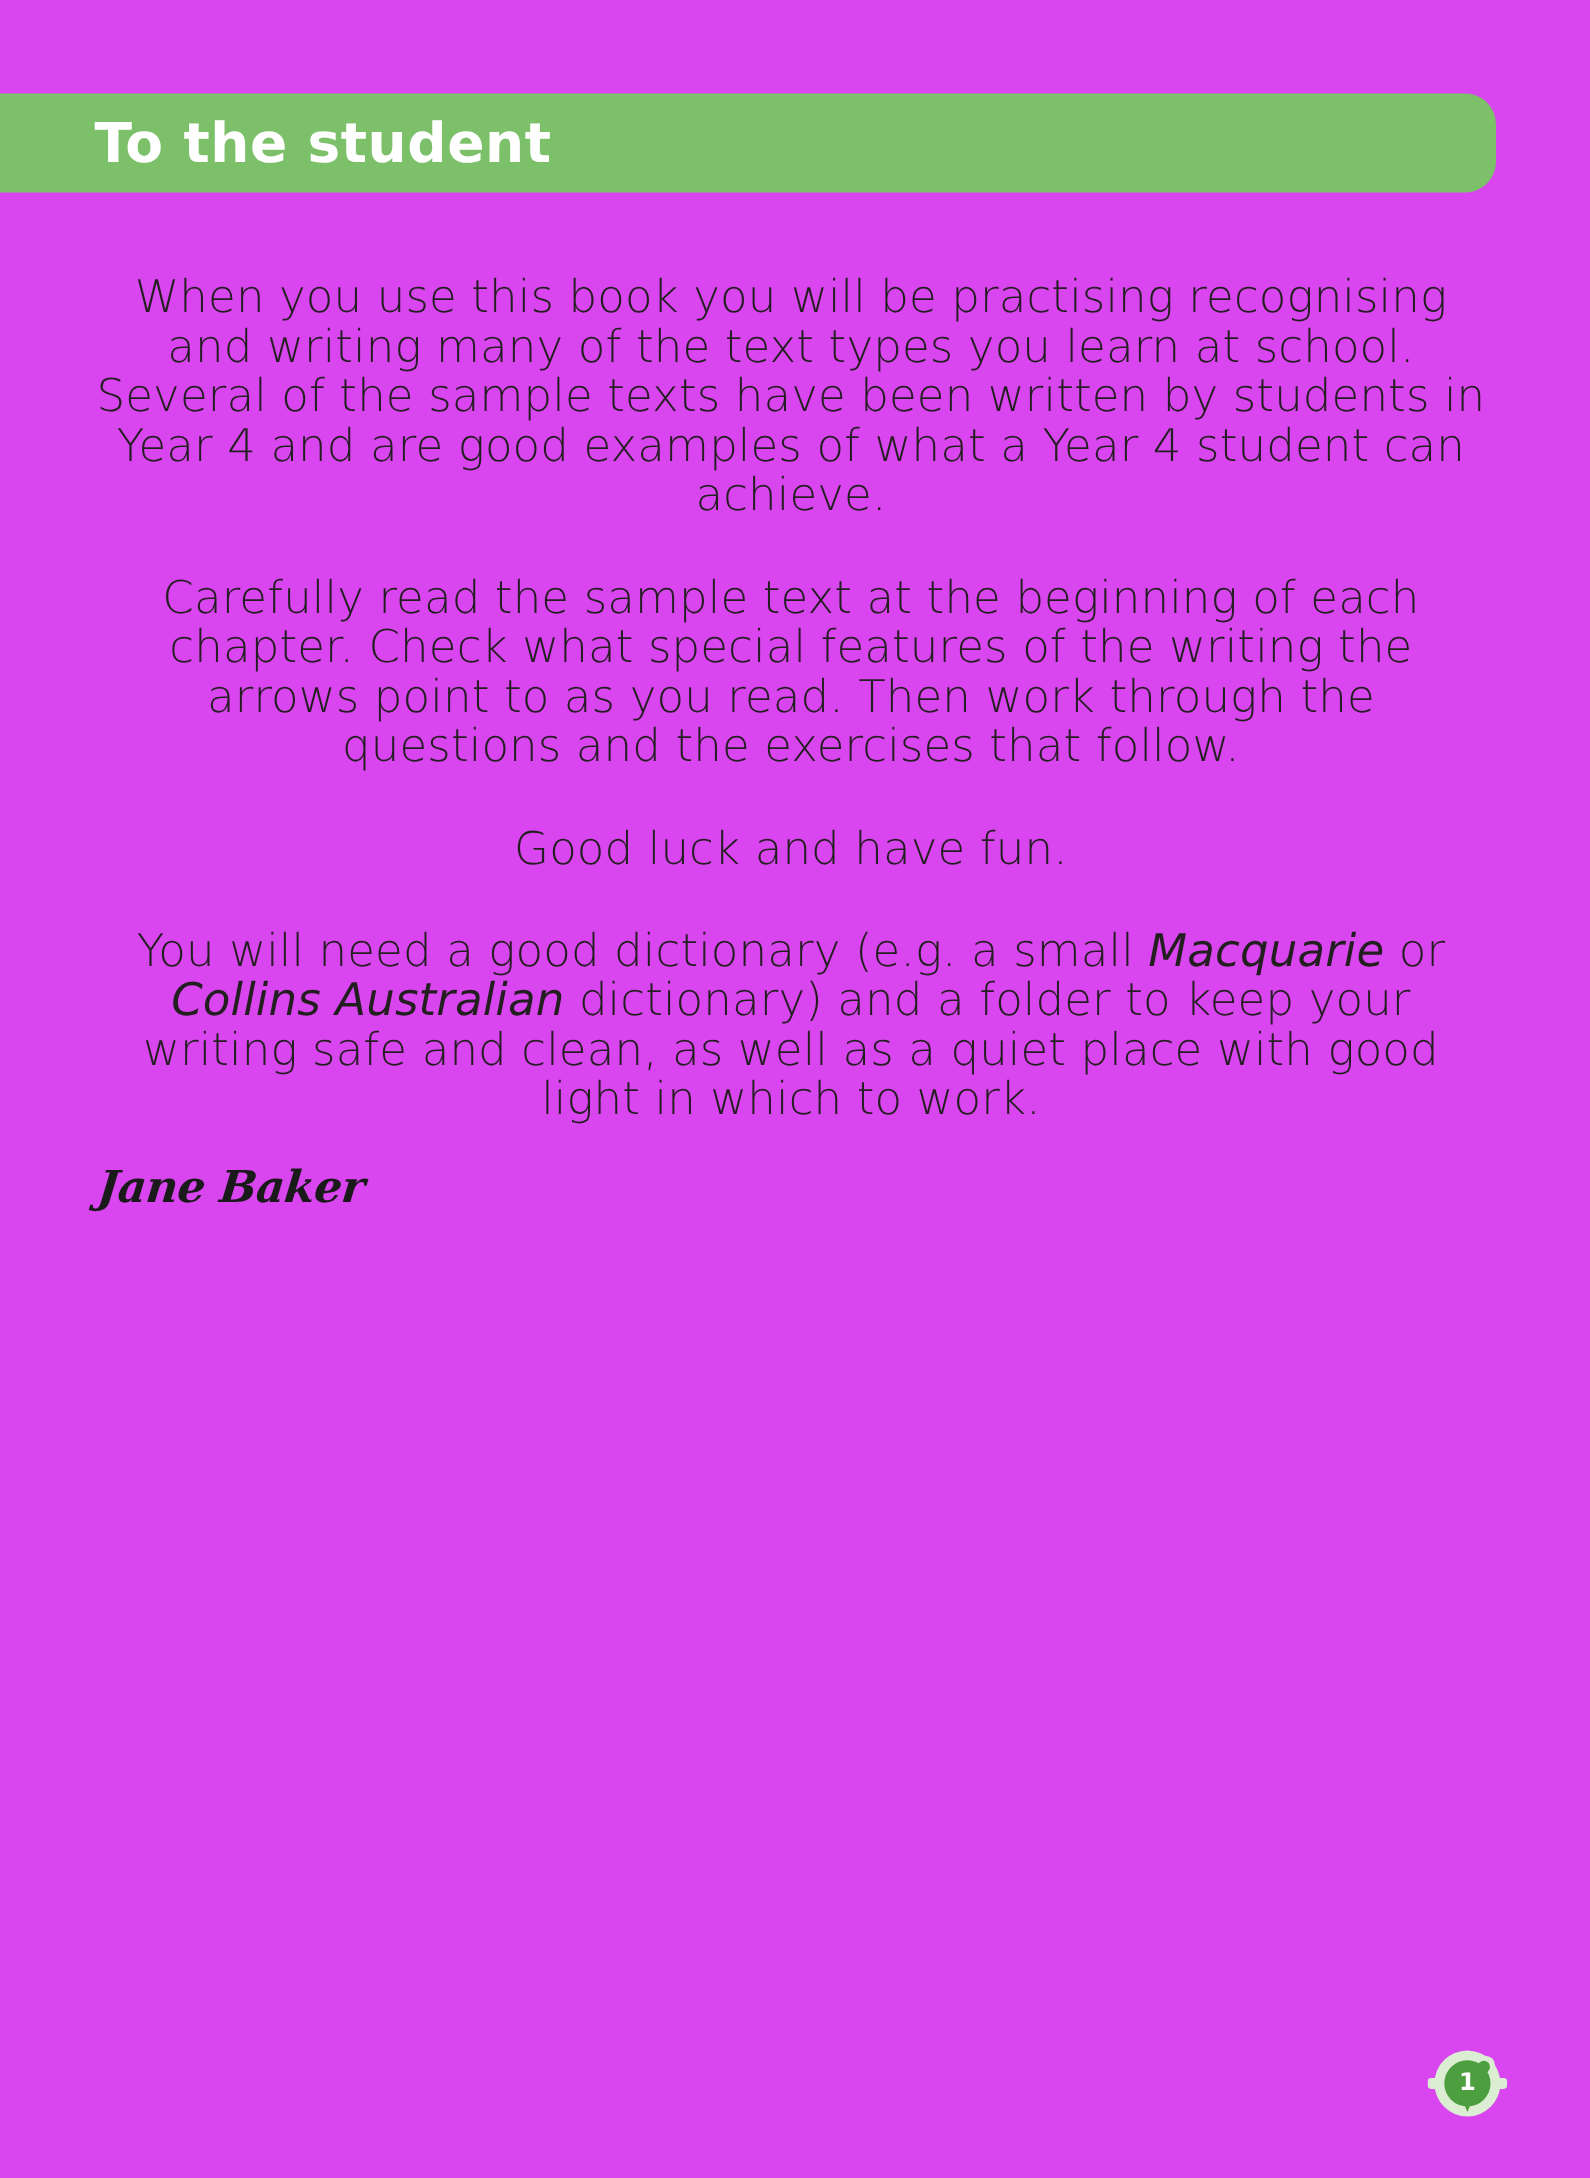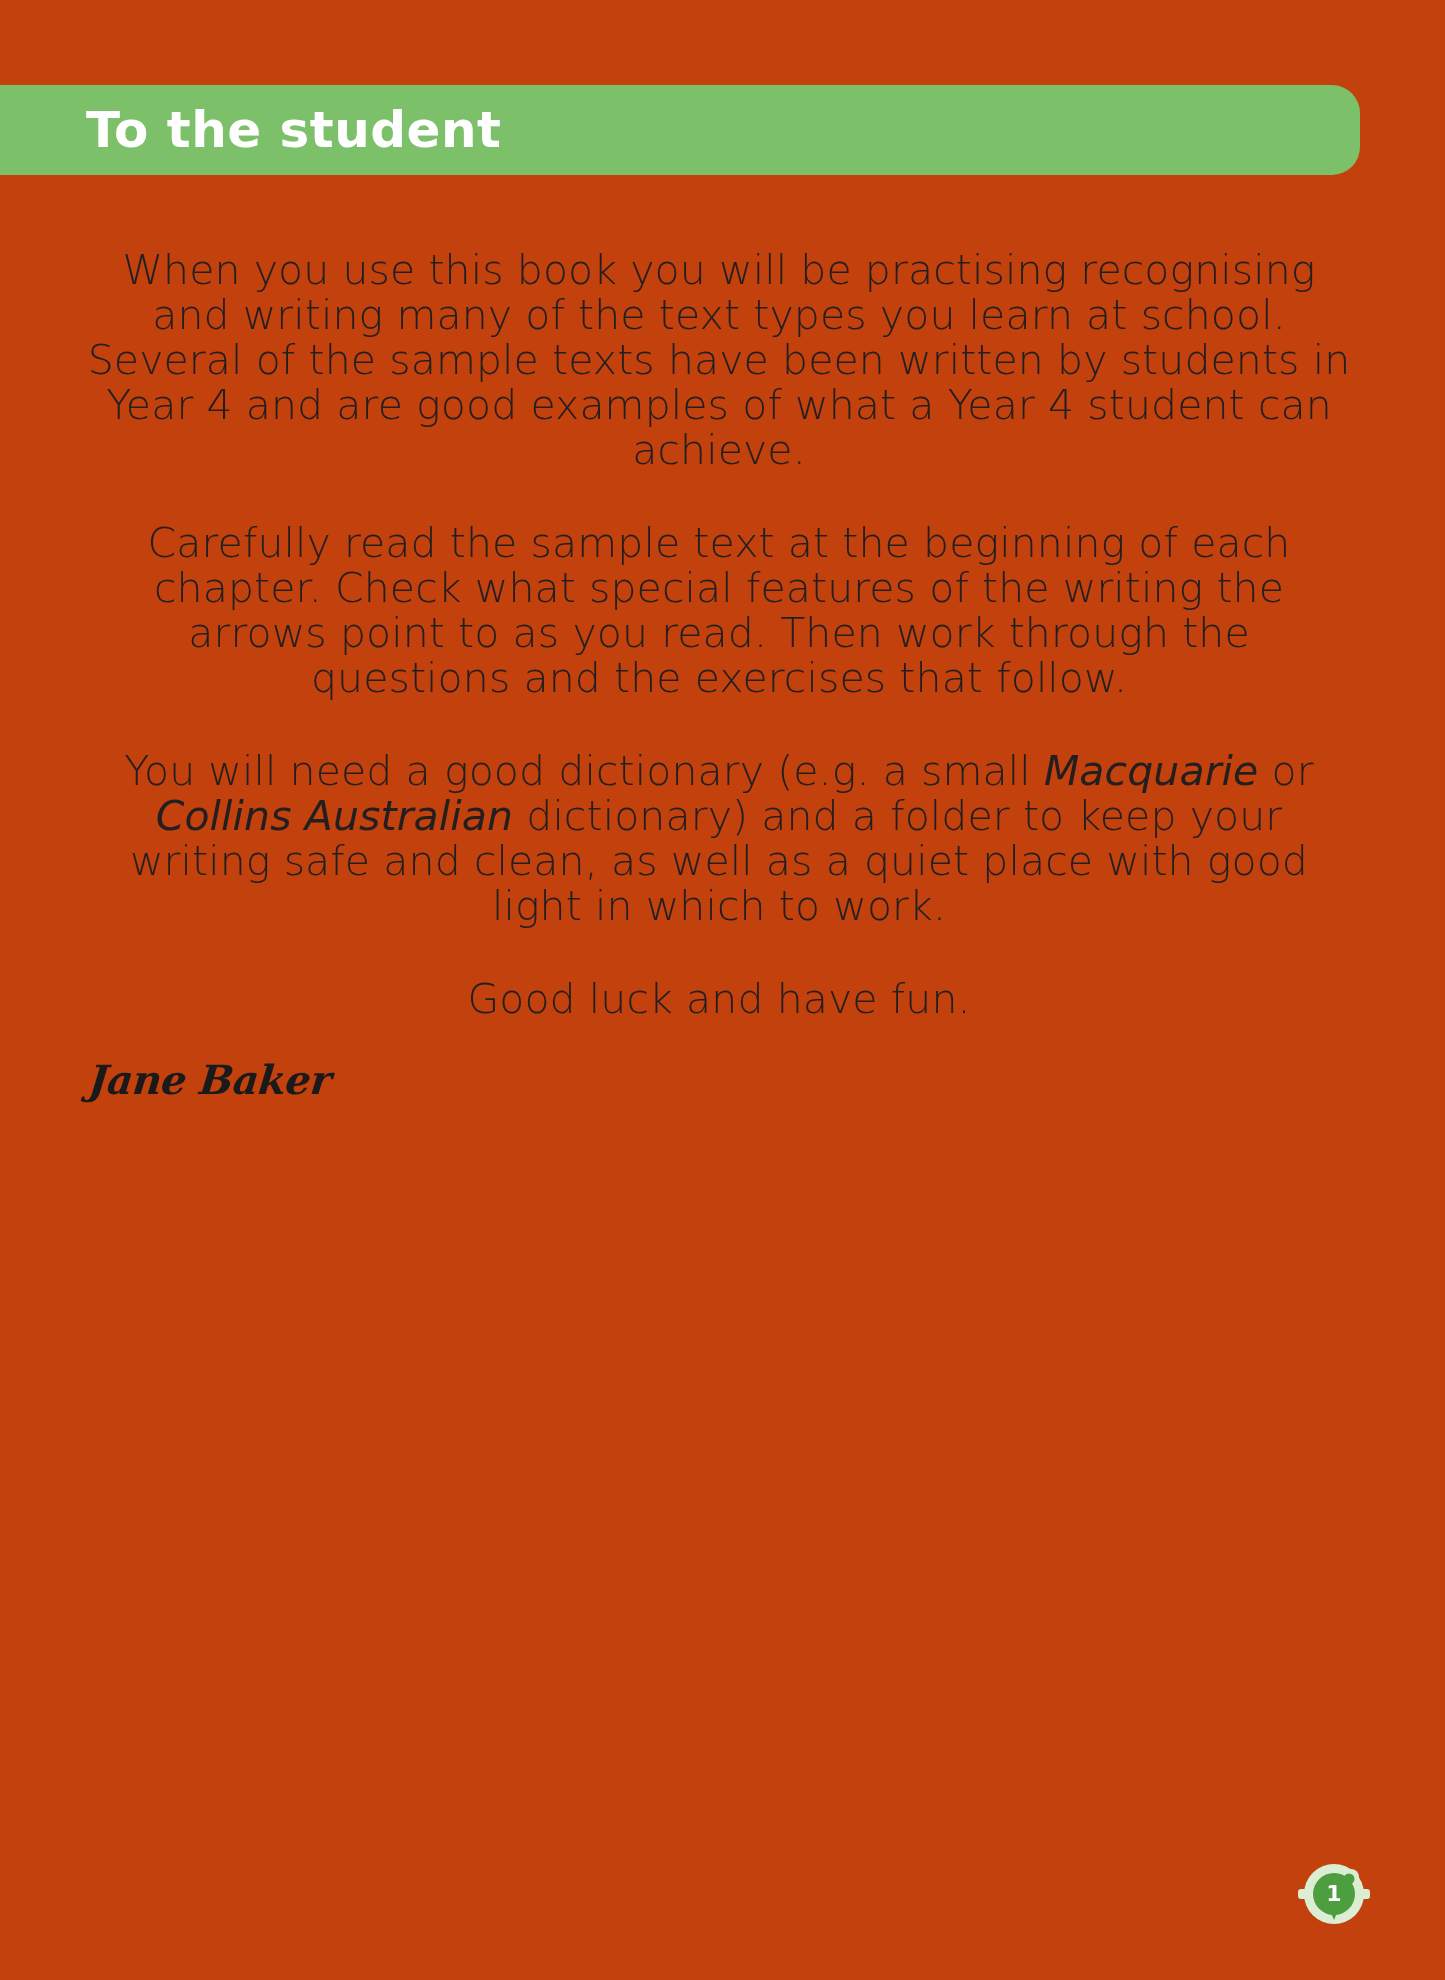--- a/index.html
+++ b/index.html
@@ -13,21 +13,21 @@
     height: 1980px;
     position: relative;
     overflow: hidden;
     font-family: "DejaVu Sans", "Liberation Sans", sans-serif;
     -webkit-font-smoothing: antialiased;
   }
 
   .page {
     position: absolute;
     inset: 0;
-    background: #c2410c;
+    background: #d946ef;
   }
 
   
   .header-banner {
     position: absolute;
     left: 0;
     top: 85px;
     width: 1360px;
     height: 90px;
     background: #7cc06a;
@@ -114,22 +114,22 @@
 
 <div class="page">
 
   <div class="header-banner" style="background: rgb(124, 192, 106);">
     <h1 class="header-title" style="color: rgb(255, 255, 255);">To the student</h1>
   </div>
 
   <div class="content">
     <p class="para" style="color: rgb(35, 31, 32);"><span>When you use this book you will be practising recognising and writing many of the text types you learn at school. Several of the sample texts have been written by students in Year 4 and are good examples of what a Year 4 student can achieve.</span></p>
     <p class="para" style="color: rgb(35, 31, 32);"><span>Carefully read the sample text at the beginning of each chapter. Check what special features of the writing the arrows point to as you read. Then work through the questions and the exercises that follow.</span></p>
+    <p class="para" style="color: rgb(35, 31, 32);"><span>Good luck and have fun.</span></p>
     <p class="para" style="color: rgb(35, 31, 32);"><span>You will need a good dictionary (e.g. a small </span><em>Macquarie</em><span> or </span><em>Collins Australian</em><span> dictionary) and a folder to keep your writing safe and clean, as well as a quiet place with good light in which to work.</span></p>
-    <p class="para" style="color: rgb(35, 31, 32);"><span>Good luck and have fun.</span></p>
     <div class="signature">Jane Baker</div>
   </div>
 
   <div class="page-badge">
     <svg width="76" height="76" viewBox="0 0 76 76" aria-hidden="true">
       <g>
         <rect x="2" y="33" width="72" height="10" rx="3" fill="#dbedd2"></rect>
         <circle cx="38" cy="38" r="30" fill="#dbedd2"></circle>
         <circle cx="55" cy="21" r="8" fill="#dbedd2"></circle>
       </g>

